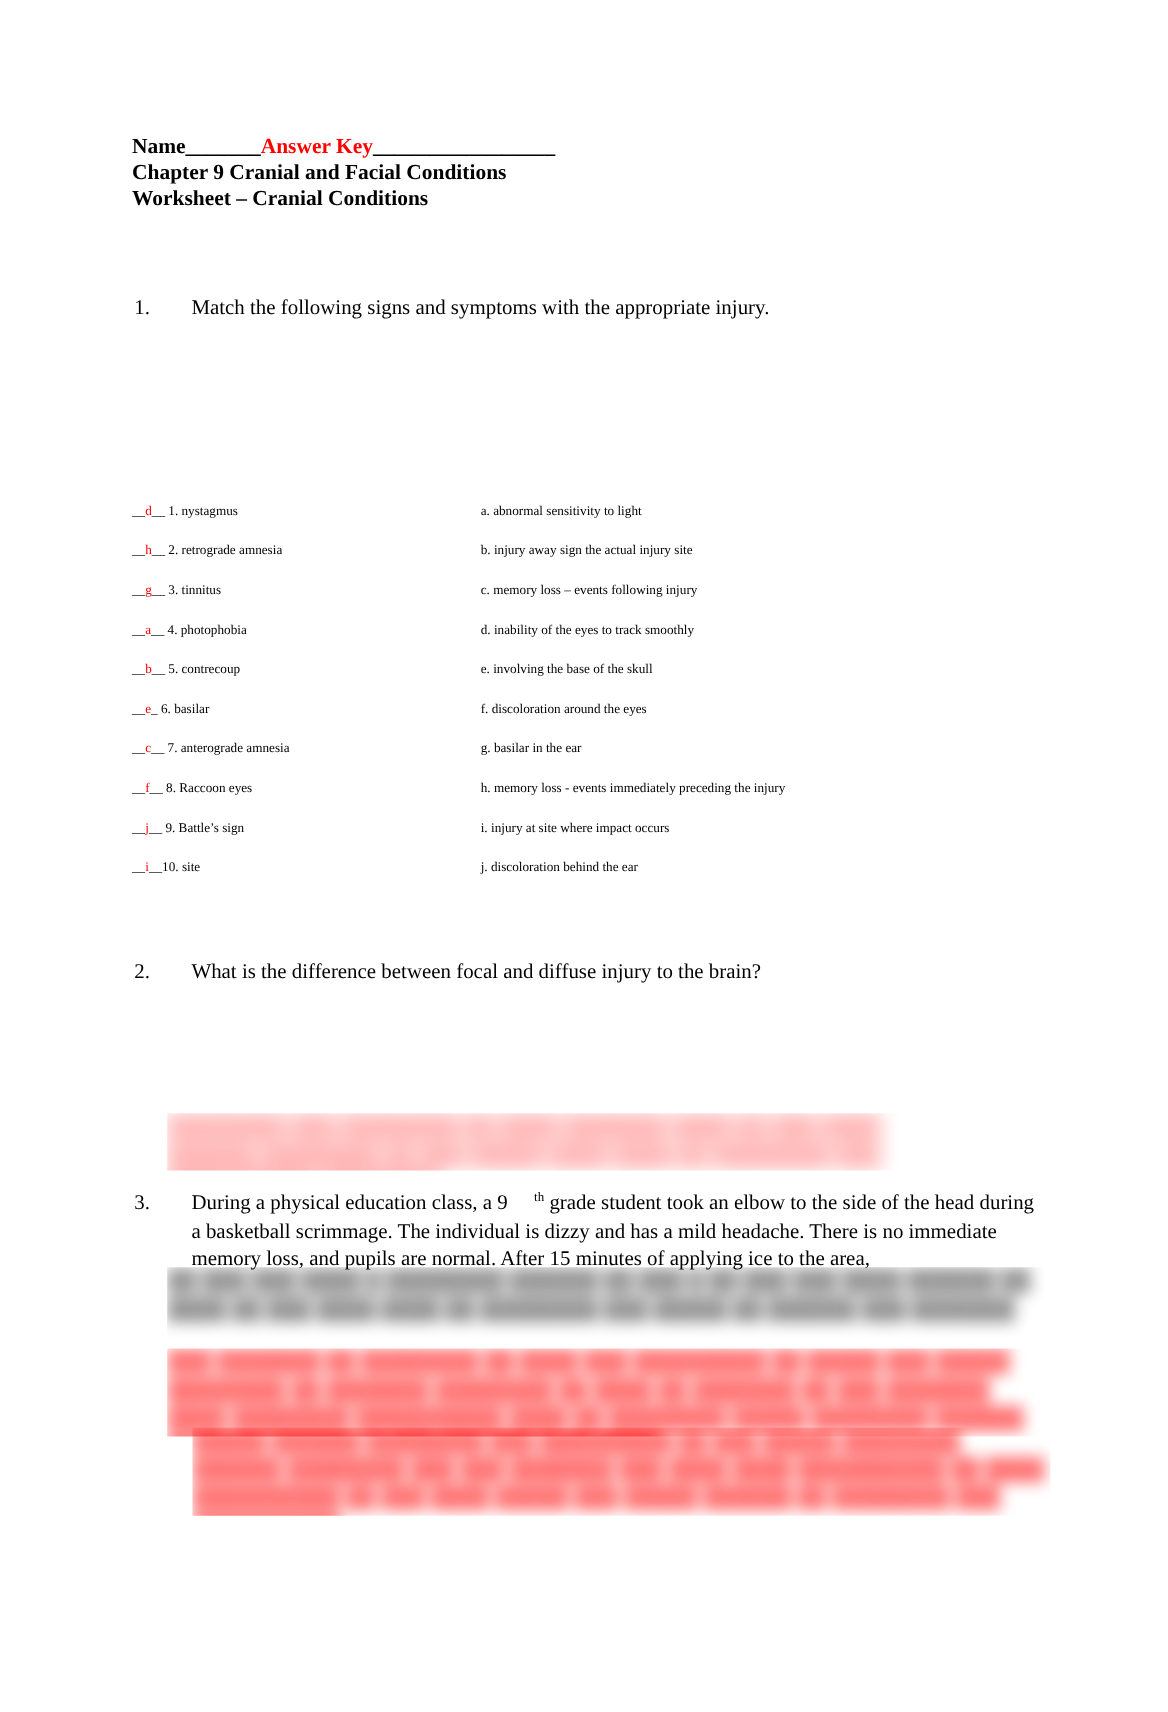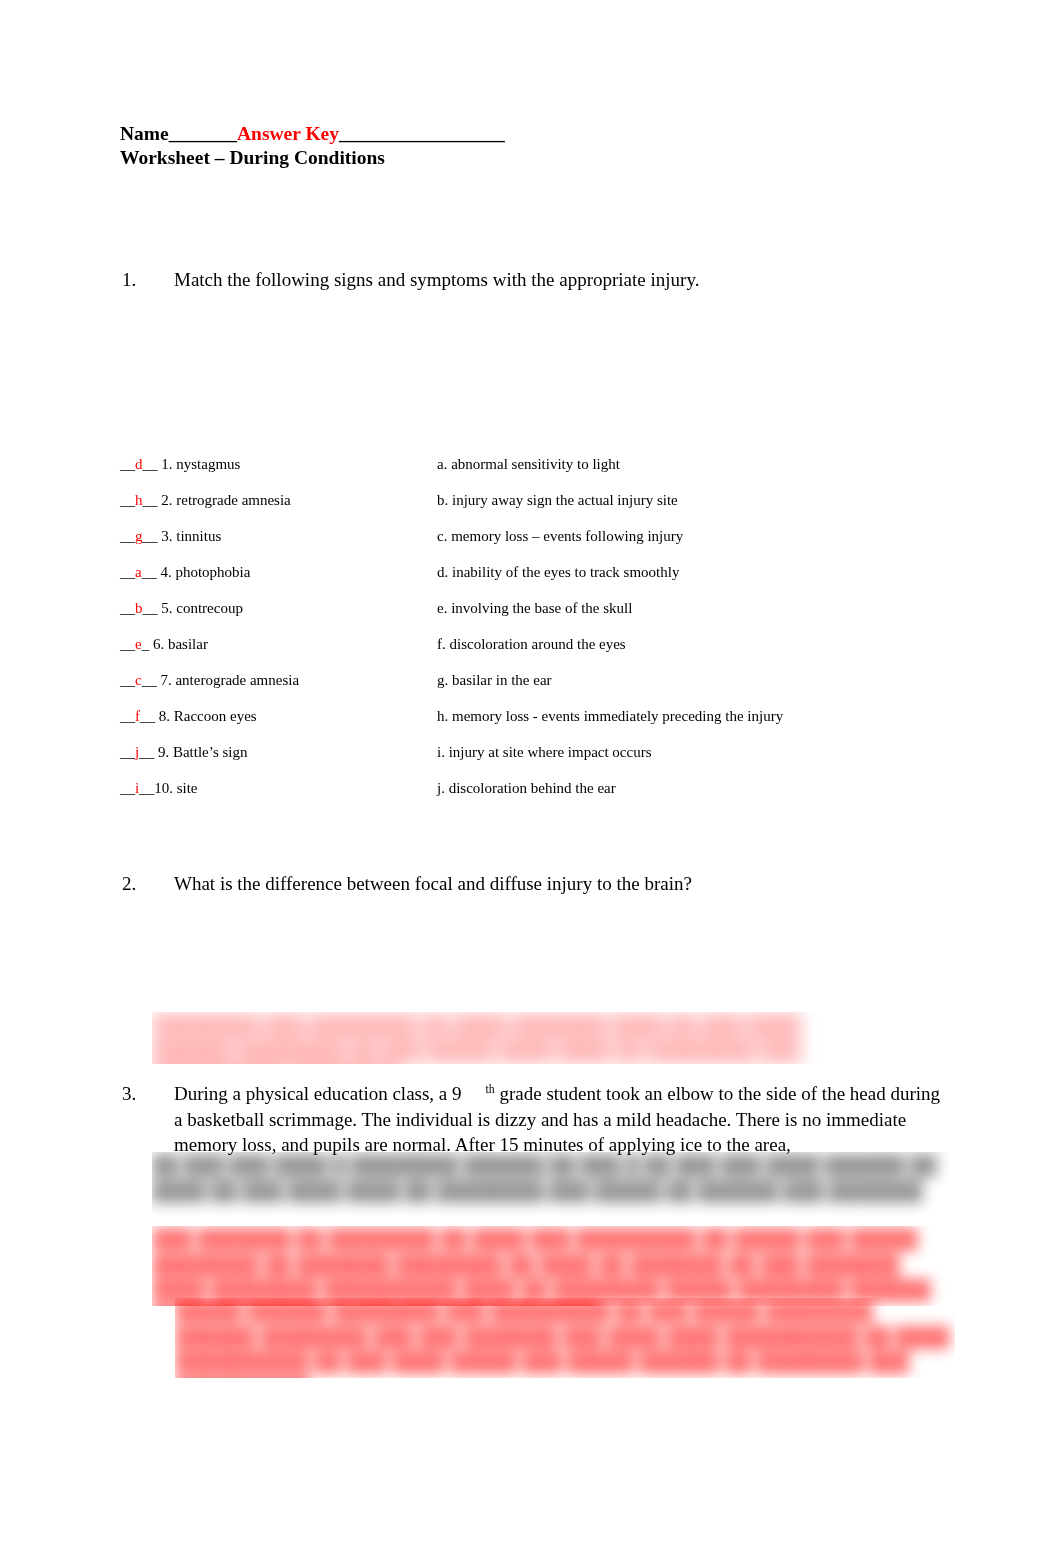--- a/index.html
+++ b/index.html
@@ -72,21 +72,21 @@
   
   .match {
     position: absolute;
     left: 120px;
     top: 451px;
     width: 850px;
   }
   .match-row {
     position: relative;
     height: 36px;
-    font-size: 15px;
+    font-size: 12px;
     line-height: 26px;
     white-space: nowrap;
   }
   .match-left {
     position: absolute;
     left: 0;
     top: 0;
   }
   .match-right {
     position: absolute;
@@ -145,21 +145,22 @@
     height: 80px;
   }
 </style>
 </head>
 <body>
 
 <div class="page">
 
   <div class="header">
     <span class="header-line"><span>Name</span><span class="rule">_______</span><span class="red">Answer Key</span><span class="rule">_________________</span></span>
-    <span class="header-line">Worksheet – During Conditions</span>
+    <span class="header-line">Chapter 9  Cranial and Facial Conditions</span>
+    <span class="header-line">Worksheet – Cranial Conditions</span>
   </div>
 
   <div class="q" id="q1">
     <span class="q-num">1.</span>
     <span class="q-body">Match the following signs and symptoms with the appropriate injury.</span>
   </div>
 
   <div class="match">
 
     <div class="match-row">

